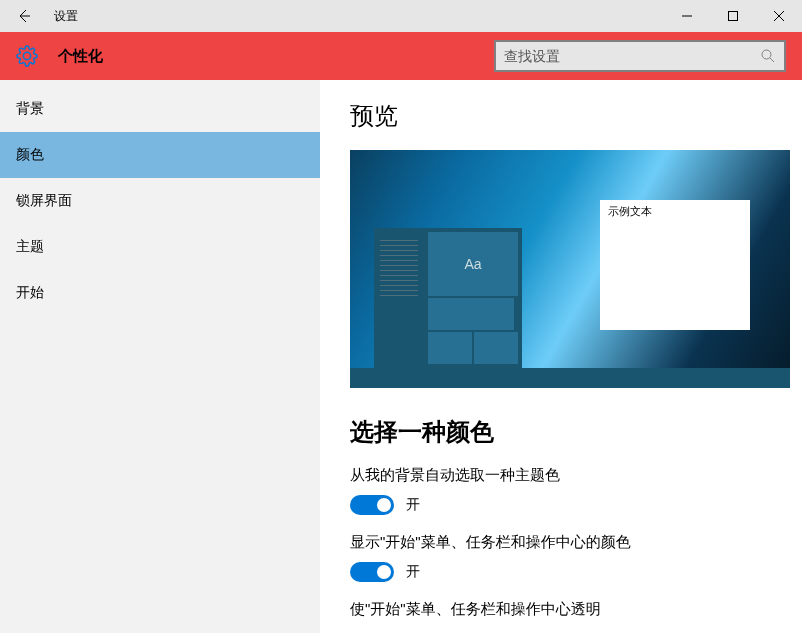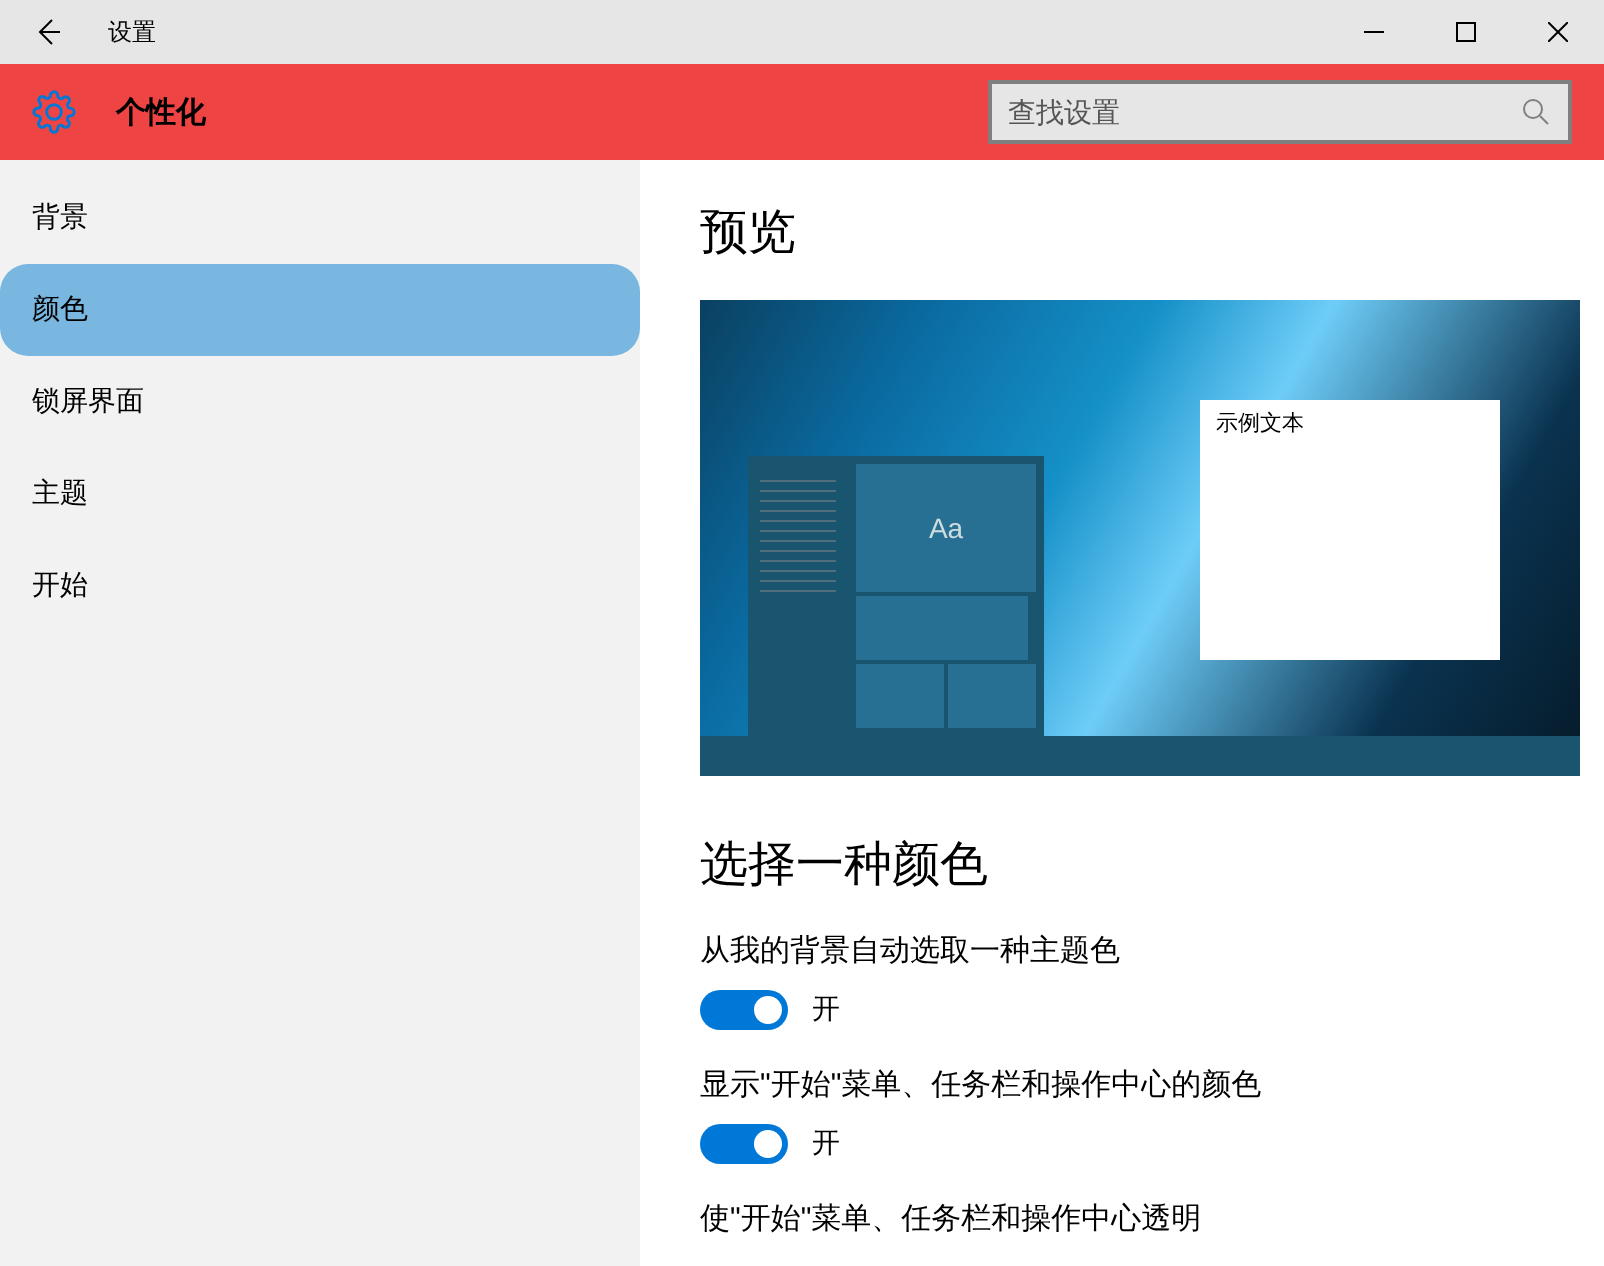--- a/index.html
+++ b/index.html
@@ -103,21 +103,20 @@
 .side-item {
   height: 46px;
   display: flex;
   align-items: center;
   padding-left: 16px;
   font-size: 14px;
   cursor: pointer;
 }
 .side-item.selected {
   background: #79b6e0;
-  border-radius: 14px;
 }
 .content {
   flex: 1;
   padding: 20px 30px 0 30px;
   overflow: hidden;
 }
 .section-title {
   font-size: 24px;
   font-weight: 400;
   margin-bottom: 18px;
@@ -198,21 +197,21 @@
   height: 130px;
   background: #fff;
 }
 .preview-window-title {
   height: 22px;
   font-size: 11px;
   padding: 4px 8px 0 8px;
 }
 .section-title2 {
   font-size: 24px;
-  font-weight: 400;
+  font-weight: 700;
   margin-top: 28px;
   margin-bottom: 18px;
 }
 .setting-label {
   font-size: 15px;
   margin-bottom: 10px;
 }
 .toggle-row {
   display: flex;
   align-items: center;

